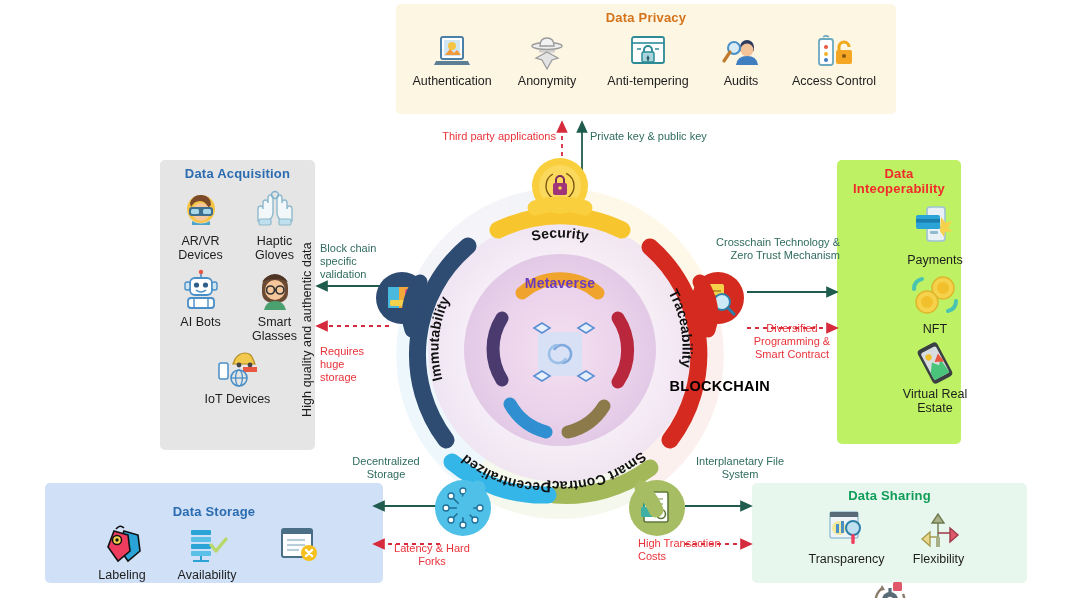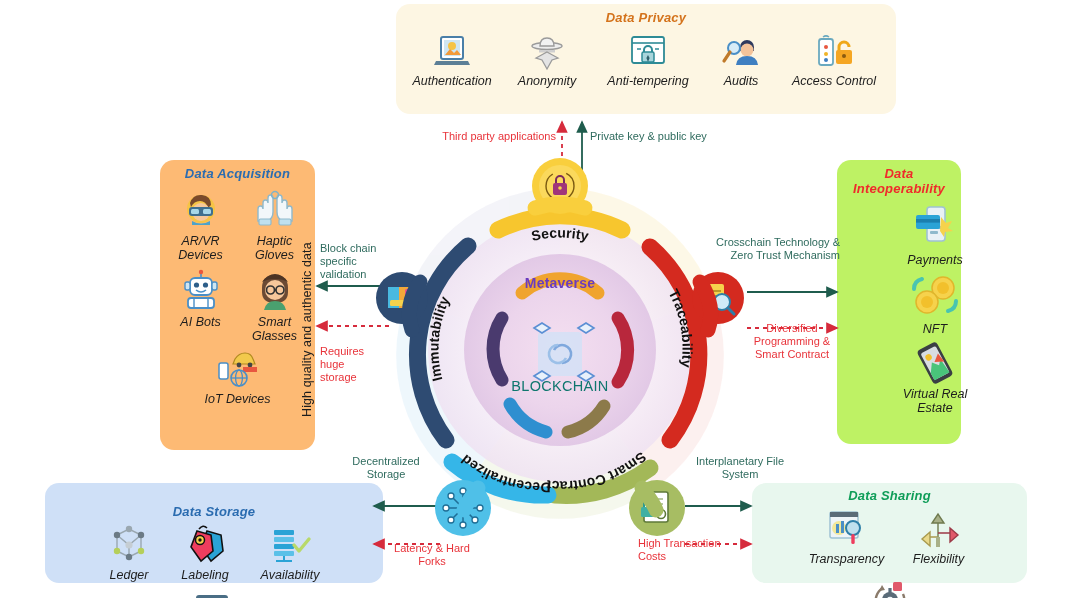--- a/index.html
+++ b/index.html
@@ -1,21 +1,21 @@
 <!DOCTYPE html>
 <html><head>
 <meta charset="utf-8">
 <style>
   html,body{margin:0;padding:0;background:#ffffff;}
   body{
     width:1080px;height:598px;position:relative;overflow:hidden;
     font-family:"Liberation Sans","DejaVu Sans",sans-serif;
     color:#1d1d1d;
   }
-  .panel{position:absolute;border-radius:14px;box-sizing:border-box;font-style:italic;}
+  .panel{position:absolute;border-radius:5px;box-sizing:border-box;}
   .panel-title{
     text-align:center;font-size:13px;font-weight:bold;letter-spacing:.2px;
     margin-bottom:4px;
   }
   .icon-grid{display:flex;flex-wrap:wrap;justify-content:center;}
   .item{display:flex;flex-direction:column;align-items:center;}
   .item .ilabel{
     font-size:12.5px;line-height:1.12;text-align:center;color:#1d1d1d;
     margin-top:1px;
   }
@@ -25,22 +25,22 @@
   .vrot{
     position:absolute;writing-mode:vertical-rl;transform:rotate(180deg);
     font-size:12.5px;color:#1d1d1d;letter-spacing:.1px;white-space:nowrap;
   }
   .hubwrap{position:absolute;left:350px;top:150px;width:420px;height:400px;}
   .ctr-meta{
     position:absolute;width:100%;text-align:center;font-weight:bold;
     font-size:14px;color:#6a3bbf;letter-spacing:.2px;
   }
   .ctr-bc{
-    position:absolute;width:100%;text-align:center;font-weight:normal;
-    font-size:14.5px;color:#0f766e;letter-spacing:.3px;
+    position:absolute;width:100%;text-align:right;font-weight:bold;
+    font-size:14.5px;color:#000000;letter-spacing:.3px;
   }
   svg{display:block;overflow:visible;}
 </style>
 </head>
 <body>
 
 <div class="panel" style="left:396px;top:4px;width:500px;height:110px;background:#fdf6e3;">
   <div class="panel-title" style="color:#d4731c;padding-top:6px;">Data Privacy</div>
   <div class="icon-grid" style="gap:12px;padding:2px 10px 0;">
 
@@ -107,21 +107,21 @@
           <path d="M26 20 v-4 a5 5 0 0 1 10 0" fill="none" stroke="#f0a818" stroke-width="3"></path>
           <rect x="23" y="19" width="16" height="14" rx="2" fill="#f5a623"></rect>
           <circle cx="31" cy="25" r="2" fill="#8a5a10"></circle>
         </svg>
       </span>
       <span class="ilabel">Access Control</span>
     </div>
   </div>
 </div>
 
-<div class="panel" style="left:160px;top:160px;width:155px;height:290px;background:#fdba74;">
+<div class="panel" style="left:160px;top:160px;width:155px;height:290px;background:#e5e5e5;">
   <div class="panel-title" style="color:#2b6cb0;padding-top:6px;">Data Acquisition</div>
   <div class="icon-grid" style="gap:2px 4px;padding:2px 4px;">
 
     <div class="item" style="width:70px;margin-bottom:4px;">
       <span>
         <svg width="46" height="46" viewBox="0 0 46 46">
           <circle cx="23" cy="22" r="14" fill="#f6c445"></circle>
           <path d="M12 16 q3-9 12-8 t9 10 l-3 3 q-2-7-8-7 t-9 6z" fill="#7a4a2b"></path>
           <circle cx="23" cy="25" r="9" fill="#f6c79b"></circle>
           <rect x="11" y="20" width="24" height="9" rx="3" fill="#3f6f8f"></rect>
@@ -247,37 +247,20 @@
       </span>
       <span class="ilabel">Virtual Real Estate</span>
     </div>
   </div>
 </div>
 
 <div class="panel" style="left:45px;top:483px;width:338px;height:100px;background:#cfe0f7;">
   <div class="panel-title" style="color:#2b6cb0;padding-top:21px;">Data Storage</div>
   <div class="icon-grid" style="gap:8px;padding:0 8px;">
 
-    <div class="item" style="width:66px;">
-      <span>
-        <svg width="44" height="44" viewBox="0 0 44 44">
-          <g stroke="#9aa7b0" stroke-width="1.4" fill="none">
-            <path d="M10 12 L22 6 L34 12 M10 12 L22 22 L34 12 M10 12 L10 28 M34 12 L34 28 M10 28 L22 34 L34 28 M22 22 L22 34"></path>
-          </g>
-          <circle cx="22" cy="6" r="3.2" fill="#9aa7b0"></circle>
-          <circle cx="10" cy="12" r="3.2" fill="#6b7a85"></circle>
-          <circle cx="34" cy="12" r="3.2" fill="#6b7a85"></circle>
-          <circle cx="10" cy="28" r="3.2" fill="#b5cf5a"></circle>
-          <circle cx="34" cy="28" r="3.2" fill="#b5cf5a"></circle>
-          <circle cx="22" cy="34" r="3.2" fill="#6b7a85"></circle>
-          <circle cx="22" cy="22" r="3.6" fill="#c5cdd3"></circle>
-        </svg>
-      </span>
-      <span class="ilabel">Ledger</span>
-    </div>
 
     <div class="item" style="width:70px;">
       <span>
         <svg width="44" height="44" viewBox="0 0 44 44">
           <path d="M24 8 l14 4 2 16 -12 10 -10-14z" fill="#2aa3d6" stroke="#111" stroke-width="1.6"></path>
           <path d="M14 8 l14 4 2 16 -12 10 -10-14z" fill="#ee3d5e" stroke="#111" stroke-width="1.6"></path>
           <circle cx="17" cy="17" r="4.5" fill="#f6d24c" stroke="#111" stroke-width="1.5"></circle>
           <circle cx="17" cy="17" r="1.7" fill="#111"></circle>
           <path d="M16 6 q4-5 8-1" fill="none" stroke="#111" stroke-width="1.6"></path>
         </svg>

